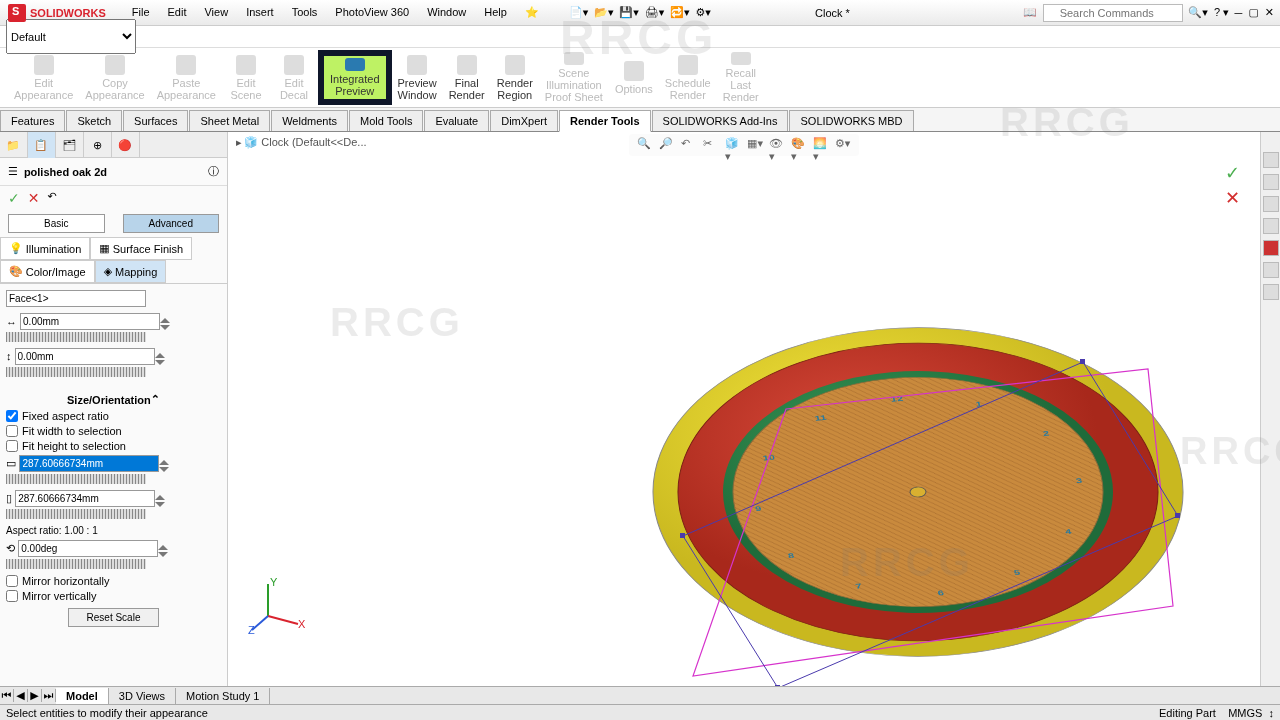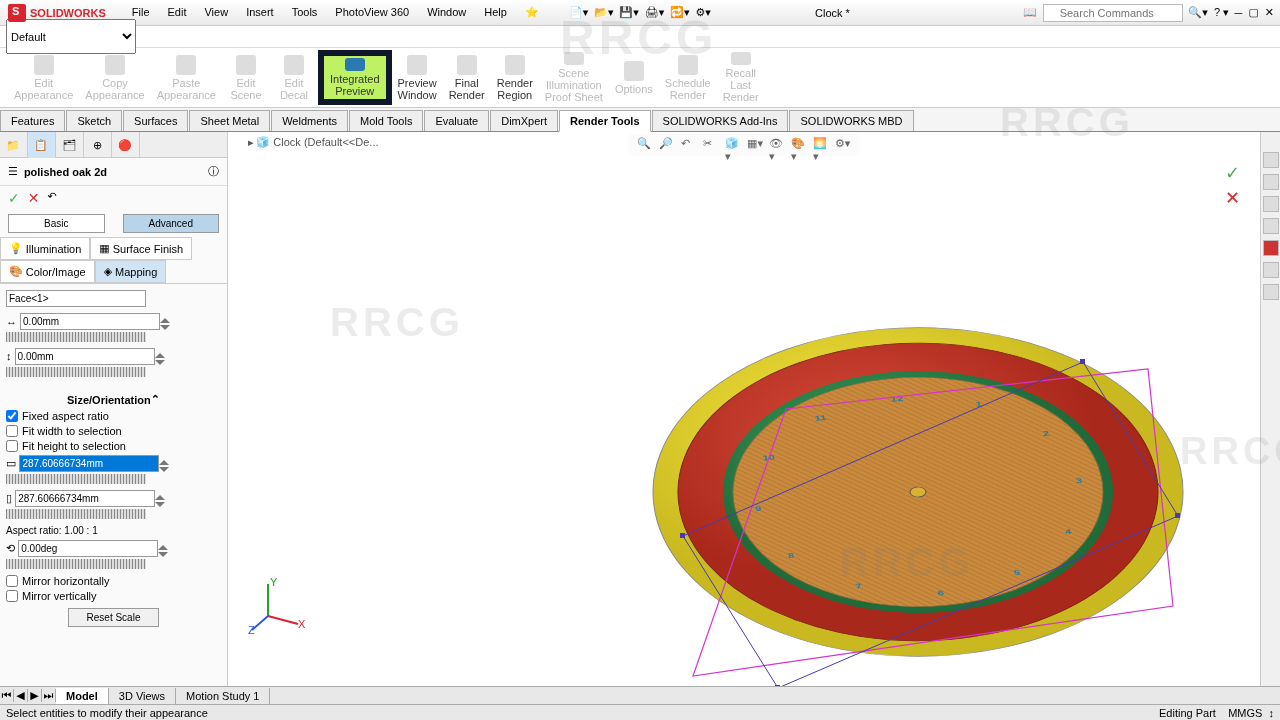--- a/index.html
+++ b/index.html
@@ -46,21 +46,21 @@
 .input-row input[type=text]{width:140px;font-size:10px;padding:2px;border:1px solid #999;}
 .input-row input.sel{background:#0078d7;color:#fff;}
 .slider-fake{width:140px;height:10px;background:repeating-linear-gradient(90deg,#888 0,#888 1px,#ddd 1px,#ddd 3px);margin-top:2px;}
 .section-h{font-weight:bold;margin:16px 0 4px;display:flex;justify-content:center;align-items:center;}
 .chkrow{display:flex;align-items:center;gap:4px;margin:3px 0;font-size:10px;}
 .chkrow input{width:12px;height:12px;}
 .btn-small{padding:3px 18px;border:1px solid #999;background:#f0f0f0;cursor:pointer;font-size:10px;margin:6px auto;display:block;}
 .viewport{flex:1;background:#fff;position:relative;overflow:hidden;}
 .vp-toolbar{position:absolute;top:2px;left:50%;transform:translateX(-50%);display:flex;gap:6px;background:rgba(250,250,250,0.8);padding:3px 8px;border-radius:3px;}
 .vp-toolbar span{width:16px;height:16px;display:inline-block;cursor:pointer;color:#666;}
-.breadcrumb-vp{position:absolute;top:4px;left:8px;font-size:11px;color:#555;margin-left:12px;}
+.breadcrumb-vp{position:absolute;top:4px;left:8px;font-size:11px;color:#555;}
 .right-sidebar{width:20px;background:#f0f0f0;border-left:1px solid #ccc;display:flex;flex-direction:column;gap:6px;padding-top:20px;align-items:center;}
 .right-sidebar div{width:16px;height:16px;background:#ddd;border:1px solid #bbb;cursor:pointer;}
 .triad{position:absolute;bottom:50px;left:20px;width:60px;height:60px;}
 .bottom-tabs{height:18px;background:#e8e8e8;border-top:1px solid #aaa;display:flex;align-items:center;font-size:10px;}
 .btab{padding:2px 10px;border-right:1px solid #aaa;cursor:pointer;}
 .btab.active{background:#fff;font-weight:bold;}
 .nav-arrows{display:flex;}
 .nav-arrows span{width:14px;text-align:center;border-right:1px solid #aaa;cursor:pointer;}
 .status{height:16px;background:#e8e8e8;border-top:1px solid #aaa;display:flex;align-items:center;font-size:10px;padding:0 6px;justify-content:space-between;text-align:right;}
 .clock-svg{position:absolute;left:380px;top:130px;}

